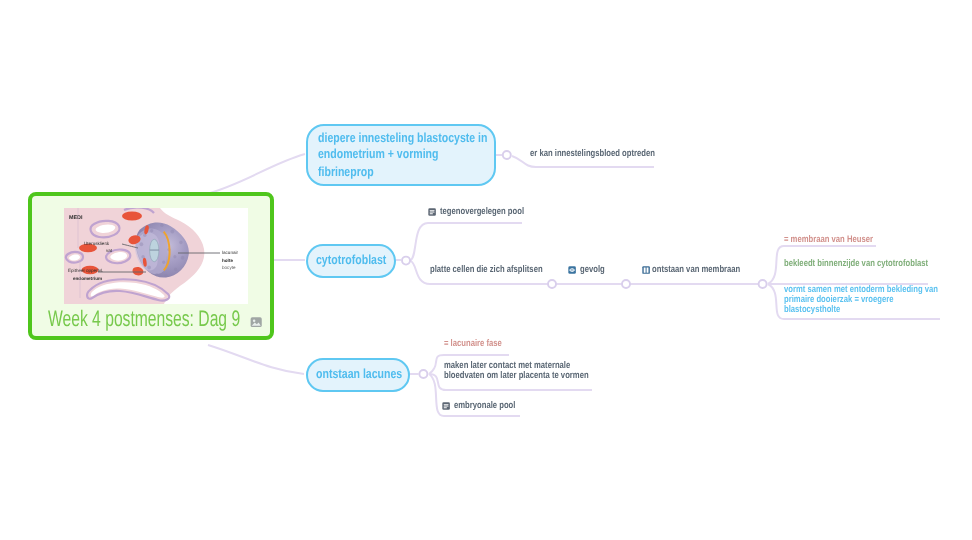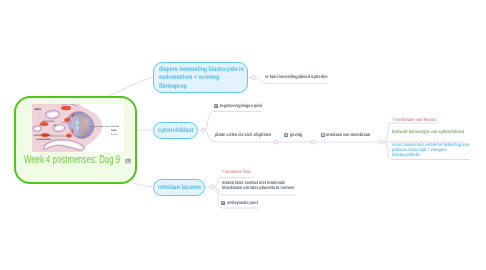--- a/index.html
+++ b/index.html
@@ -3,21 +3,21 @@
 <meta charset="utf-8">
 <title>Mind map</title>
 <style>
   html,body{margin:0;padding:0;width:486px;height:270px;background:#ffffff;overflow:hidden;}
   body{font-family:"Liberation Sans",sans-serif;-webkit-font-smoothing:antialiased;text-rendering:geometricPrecision;}
   #stage{position:relative;width:486px;height:270px;background:#fff;}
   svg#links{position:absolute;left:0;top:0;width:486px;height:270px;}
   .node{position:absolute;box-sizing:border-box;}
 
   
-  #root-node{left:14px;top:96px;width:123px;height:88px;border:2.2px solid #4FC61C;background:#F0FCE5;border-radius:16px;z-index:5;text-decoration:underline;}
+  #root-node{left:14px;top:96px;width:123px;height:74px;border:2.2px solid #4FC61C;background:#F0FCE5;border-radius:4px;z-index:5;text-decoration:underline;}
   #root-img-wrap{position:absolute;left:16px;top:6px;width:92px;height:48px;background:#ffffff;overflow:hidden;}
   #root-label-row{position:absolute;left:-14px;top:53px;width:145px;height:19px;}
   #root-icon{position:absolute;left:122.5px;top:6.5px;width:6.2px;height:6.2px;opacity:.78;}
   #root-label{position:absolute;left:21.5px;top:0;font-size:11.2px;line-height:19px;color:#77C94C;font-weight:400;white-space:nowrap;display:inline-block;transform:scaleX(0.70);transform-origin:left center;}
 
   
   .bnode{border:1.1px solid #5FC8F2;background:#E3F3FC;color:#4FBCEE;display:flex;align-items:center;z-index:5;}
   .bnode .txt{font-weight:700;color:#4FBCEE;display:inline-block;transform-origin:left center;white-space:nowrap;}
   #n1{left:152.5px;top:61.5px;width:95px;height:31px;border-radius:9px;padding:3.7px 0 0 5.3px;align-items:flex-start;}
   #n1 .txt{font-size:6.6px;line-height:8.3px;transform:scaleX(0.80);}

